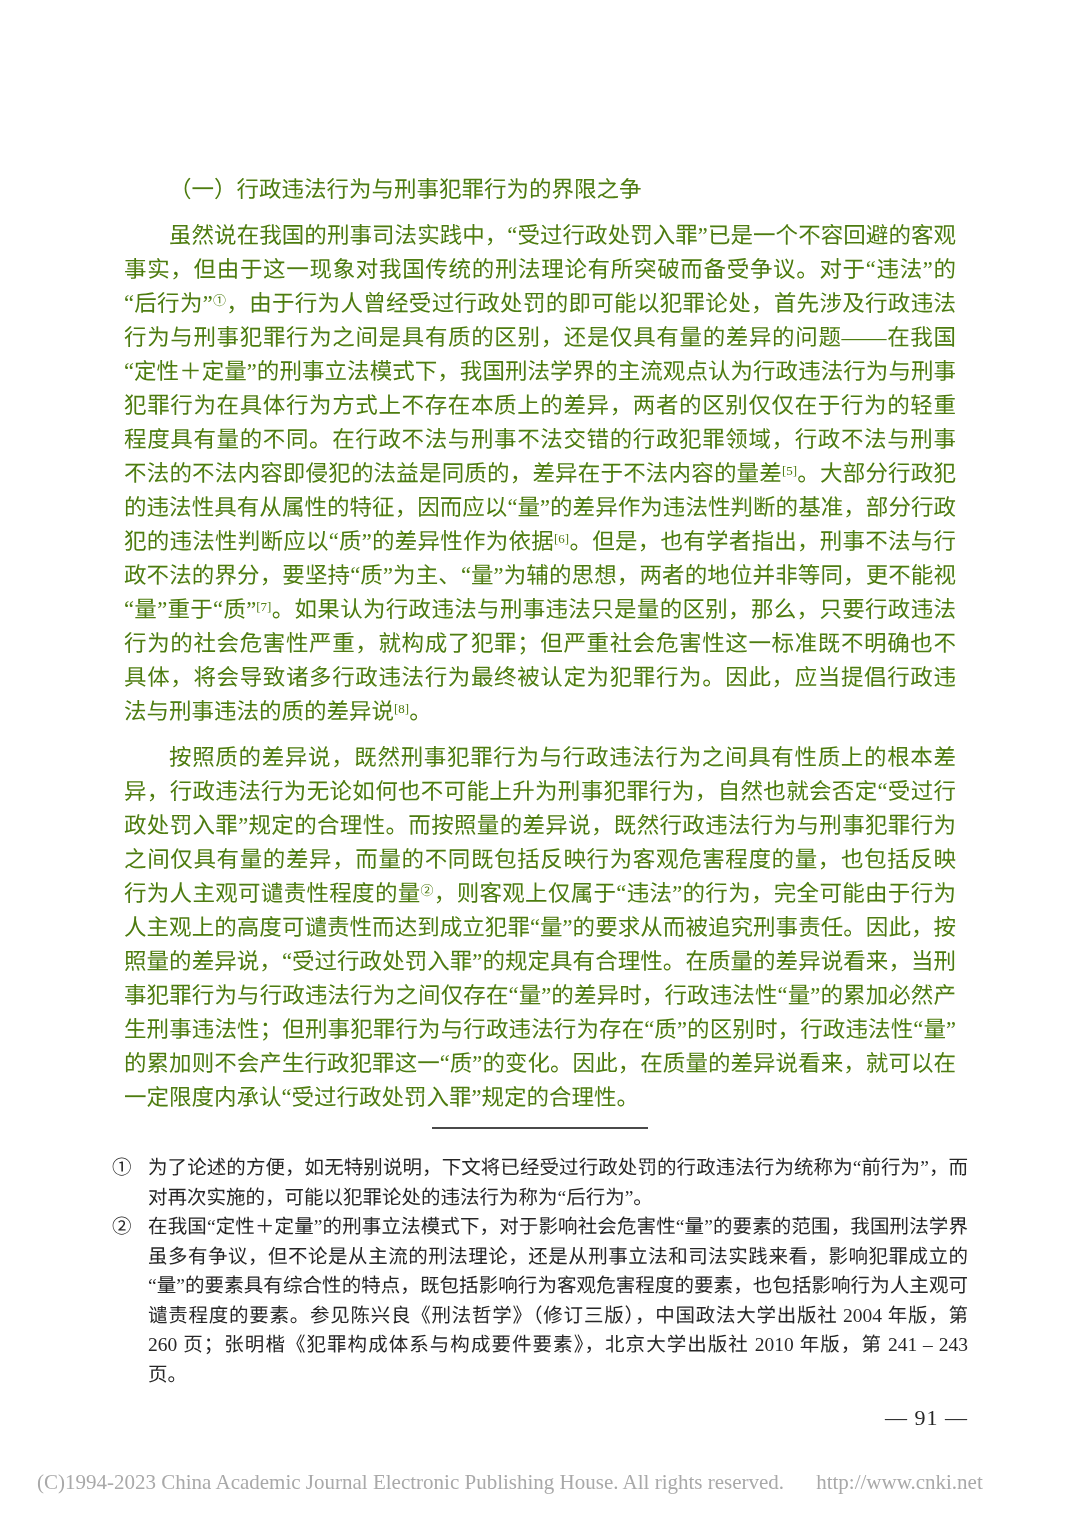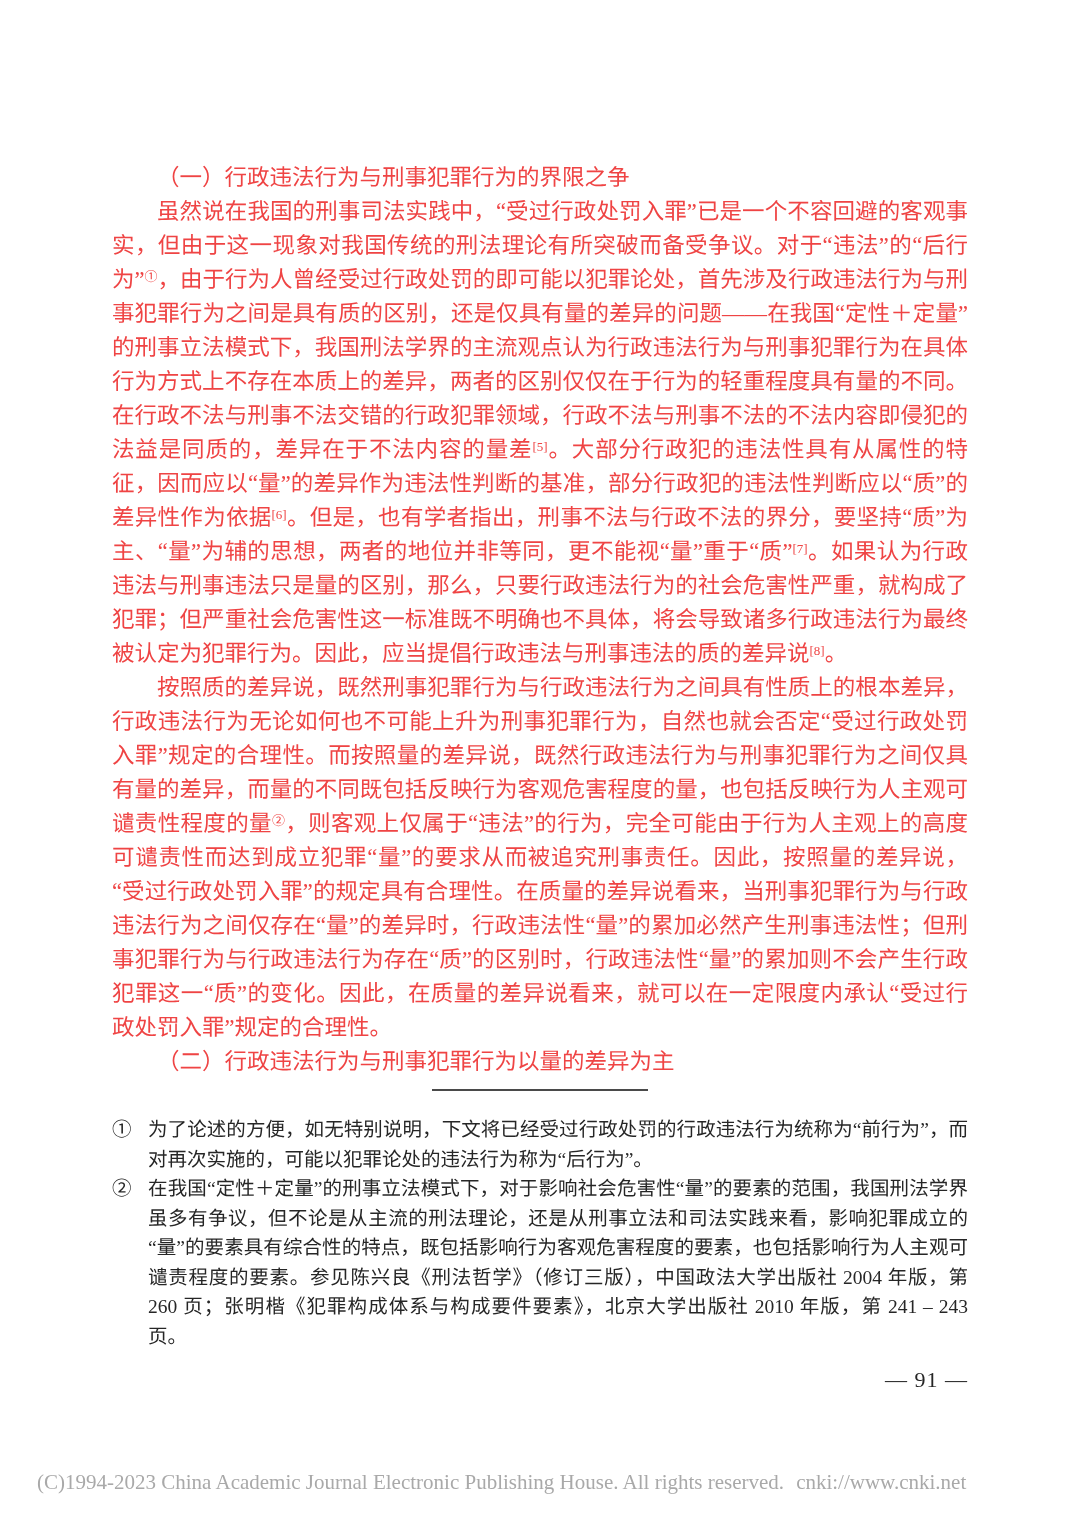--- a/index.html
+++ b/index.html
@@ -16,27 +16,27 @@
     font-family: "Liberation Serif", "DejaVu Serif", serif;
     color: #1f1f1f;
   }
   .content {
     position: absolute;
     left: 112px;
     right: 112px;
     top: 161px;
   }
   .blk {
-    margin: 0;
+    margin: 12px;
     font-size: 22.5px;
     line-height: 34px;
     text-align: justify;
     text-justify: inter-ideograph;
     text-indent: 2em;
-    color: #ef4444;
+    color: #4d7c0f;
     letter-spacing: 0;
   }
   .blk sup {
     font-size: 13px;
     line-height: 0;
     position: relative;
     top: -0.45em;
     vertical-align: baseline;
   }
   .fn-divider {
@@ -72,48 +72,47 @@
     color: #262626;
     letter-spacing: 1px;
   }
   .footer {
     position: absolute;
     left: 37px;
     top: 1470px;
     width: 855px;
     display: flex;
     justify-content: space-between;
-    gap: 12px;
+    gap: 32px;
     font-size: 21px;
     color: #a9a9a9;
     white-space: nowrap;
     font-family: "Liberation Serif", "DejaVu Serif", serif;
   }
 </style>
 </head>
 <body>
 
 <div class="sheet">
   <div class="content">
     <div>
         <p class="blk heading">（一）行政违法行为与刑事犯罪行为的界限之争</p>
         <p class="blk para">虽然说在我国的刑事司法实践中，“受过行政处罚入罪”已是一个不容回避的客观事实，但由于这一现象对我国传统的刑法理论有所突破而备受争议。对于“违法”的“后行为”<sup>①</sup>，由于行为人曾经受过行政处罚的即可能以犯罪论处，首先涉及行政违法行为与刑事犯罪行为之间是具有质的区别，还是仅具有量的差异的问题——在我国“定性＋定量”的刑事立法模式下，我国刑法学界的主流观点认为行政违法行为与刑事犯罪行为在具体行为方式上不存在本质上的差异，两者的区别仅仅在于行为的轻重程度具有量的不同。在行政不法与刑事不法交错的行政犯罪领域，行政不法与刑事不法的不法内容即侵犯的法益是同质的，差异在于不法内容的量差<sup>[5]</sup>。大部分行政犯的违法性具有从属性的特征，因而应以“量”的差异作为违法性判断的基准，部分行政犯的违法性判断应以“质”的差异性作为依据<sup>[6]</sup>。但是，也有学者指出，刑事不法与行政不法的界分，要坚持“质”为主、“量”为辅的思想，两者的地位并非等同，更不能视“量”重于“质”<sup>[7]</sup>。如果认为行政违法与刑事违法只是量的区别，那么，只要行政违法行为的社会危害性严重，就构成了犯罪；但严重社会危害性这一标准既不明确也不具体，将会导致诸多行政违法行为最终被认定为犯罪行为。因此，应当提倡行政违法与刑事违法的质的差异说<sup>[8]</sup>。</p>
         <p class="blk para">按照质的差异说，既然刑事犯罪行为与行政违法行为之间具有性质上的根本差异，行政违法行为无论如何也不可能上升为刑事犯罪行为，自然也就会否定“受过行政处罚入罪”规定的合理性。而按照量的差异说，既然行政违法行为与刑事犯罪行为之间仅具有量的差异，而量的不同既包括反映行为客观危害程度的量，也包括反映行为人主观可谴责性程度的量<sup>②</sup>，则客观上仅属于“违法”的行为，完全可能由于行为人主观上的高度可谴责性而达到成立犯罪“量”的要求从而被追究刑事责任。因此，按照量的差异说，“受过行政处罚入罪”的规定具有合理性。在质量的差异说看来，当刑事犯罪行为与行政违法行为之间仅存在“量”的差异时，行政违法性“量”的累加必然产生刑事违法性；但刑事犯罪行为与行政违法行为存在“质”的区别时，行政违法性“量”的累加则不会产生行政犯罪这一“质”的变化。因此，在质量的差异说看来，就可以在一定限度内承认“受过行政处罚入罪”规定的合理性。</p>
-        <p class="blk heading">（二）行政违法行为与刑事犯罪行为以量的差异为主</p>
       </div>
     <hr class="fn-divider">
     <div class="footnotes">
         <div class="footnote">
           <span class="fn-marker">①</span>
           <span class="fn-text">为了论述的方便，如无特别说明，下文将已经受过行政处罚的行政违法行为统称为“前行为”，而对再次实施的，可能以犯罪论处的违法行为称为“后行为”。</span>
         </div>
         <div class="footnote">
           <span class="fn-marker">②</span>
           <span class="fn-text">在我国“定性＋定量”的刑事立法模式下，对于影响社会危害性“量”的要素的范围，我国刑法学界虽多有争议，但不论是从主流的刑法理论，还是从刑事立法和司法实践来看，影响犯罪成立的“量”的要素具有综合性的特点，既包括影响行为客观危害程度的要素，也包括影响行为人主观可谴责程度的要素。参见陈兴良《刑法哲学》（修订三版），中国政法大学出版社 2004 年版，第 260 页；张明楷《犯罪构成体系与构成要件要素》，北京大学出版社 2010 年版，第 241 – 243 页。</span>
         </div>
       </div>
     <div class="page-number">— 91 —</div>
   </div>
   <div class="footer">
     <span>(C)1994-2023 China Academic Journal Electronic Publishing House. All rights reserved.</span>
-    <span>cnki://www.cnki.net</span>
+    <span>http://www.cnki.net</span>
   </div>
 </div>
 
 </body></html>

